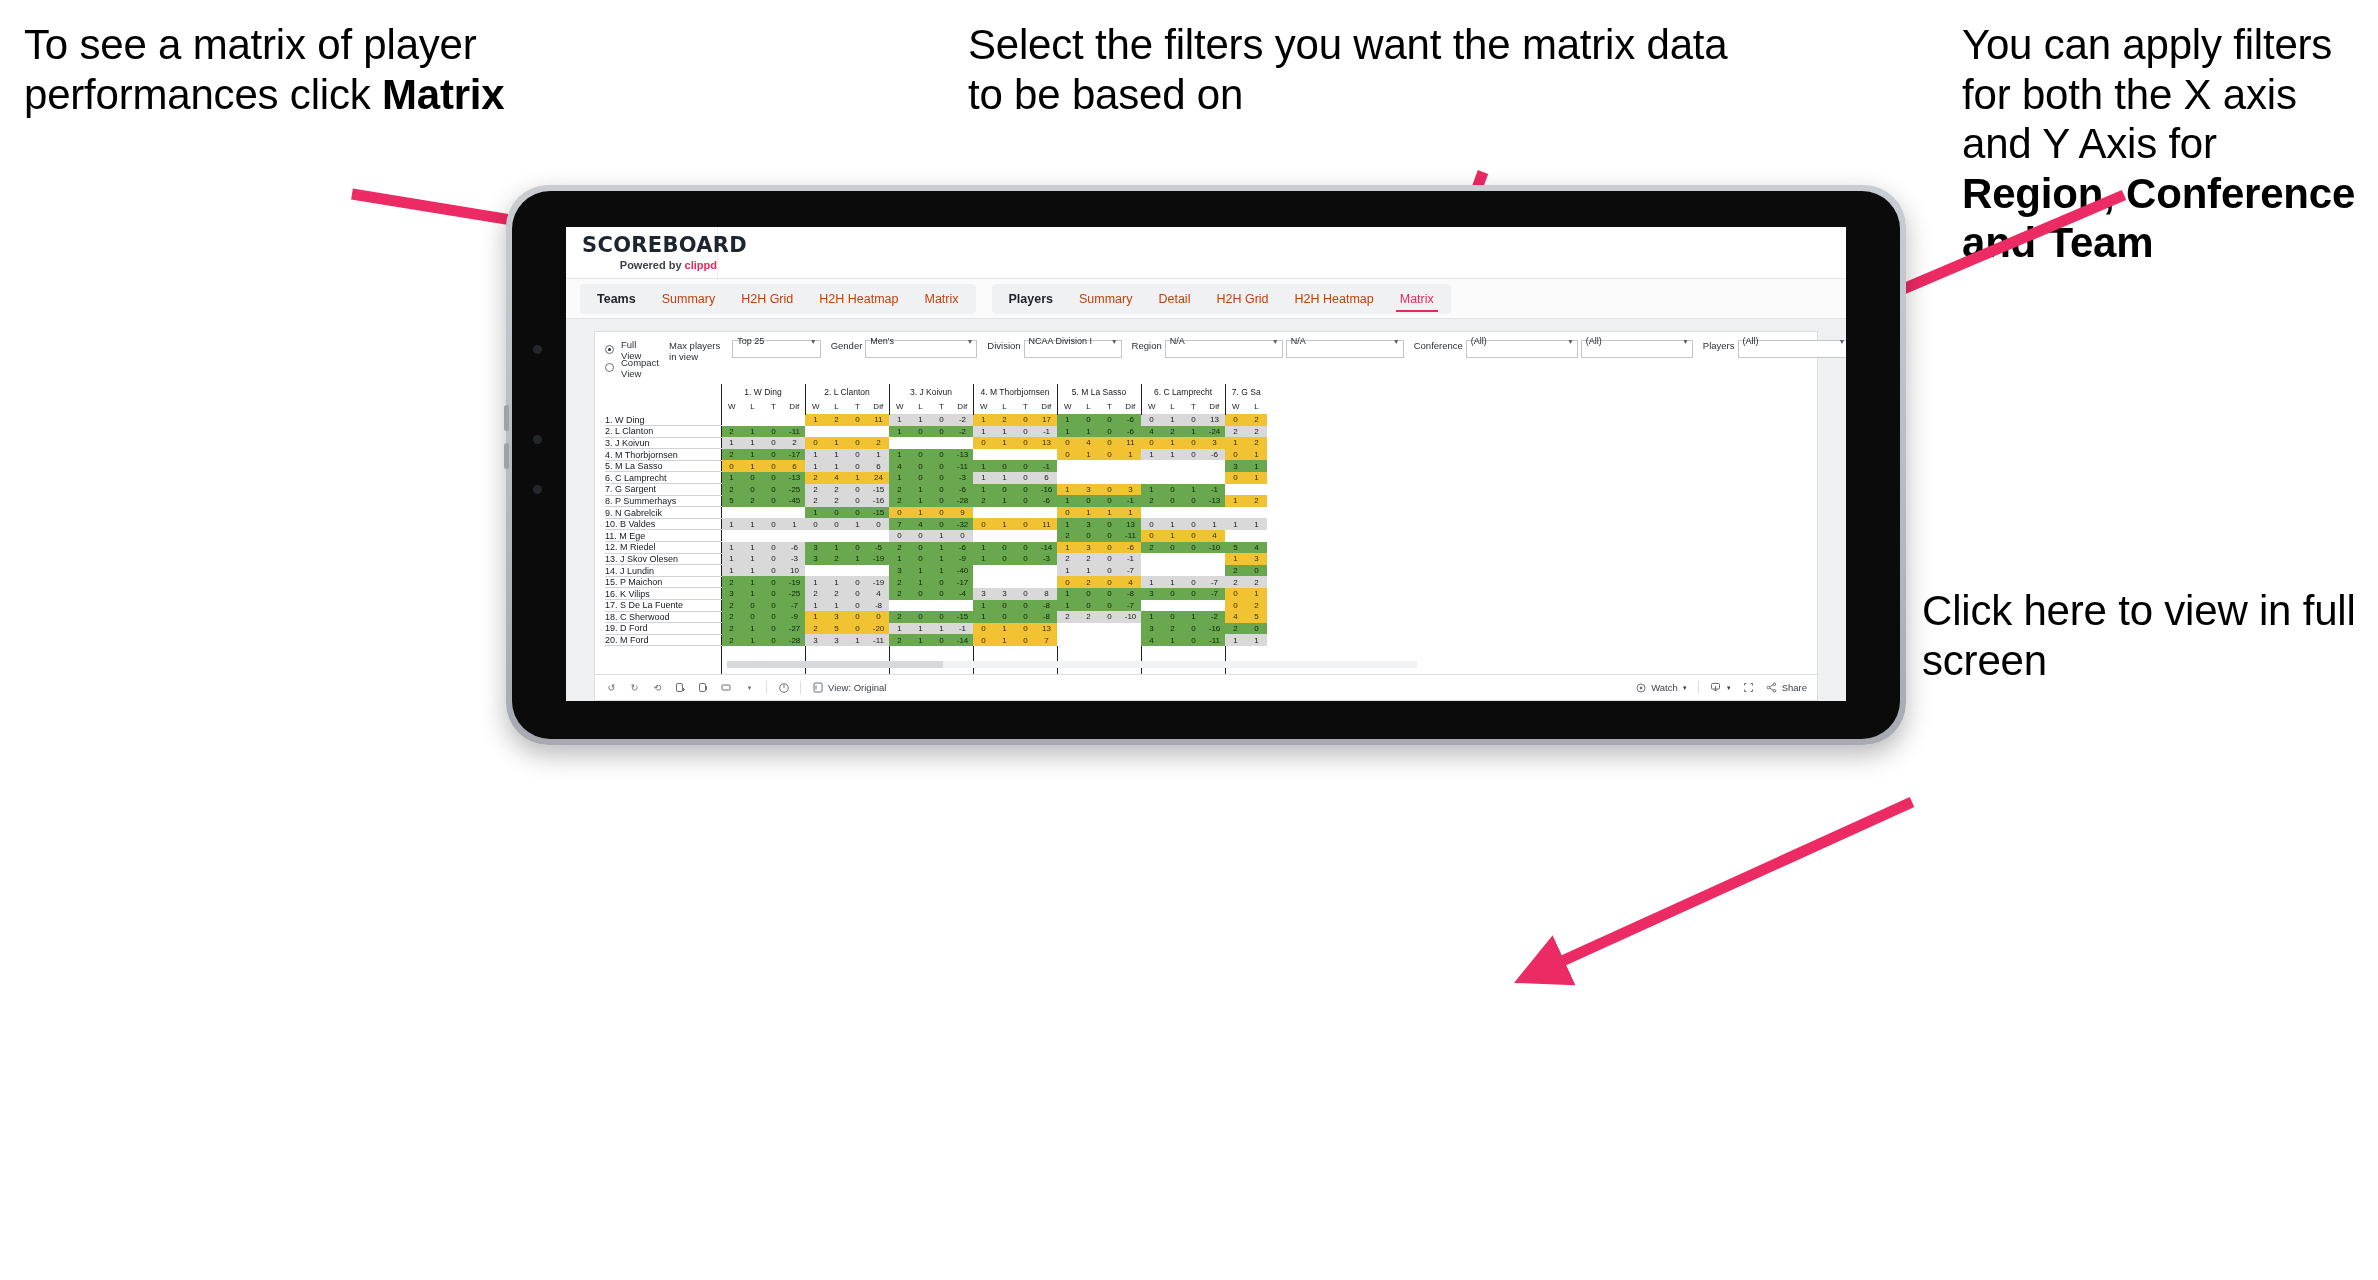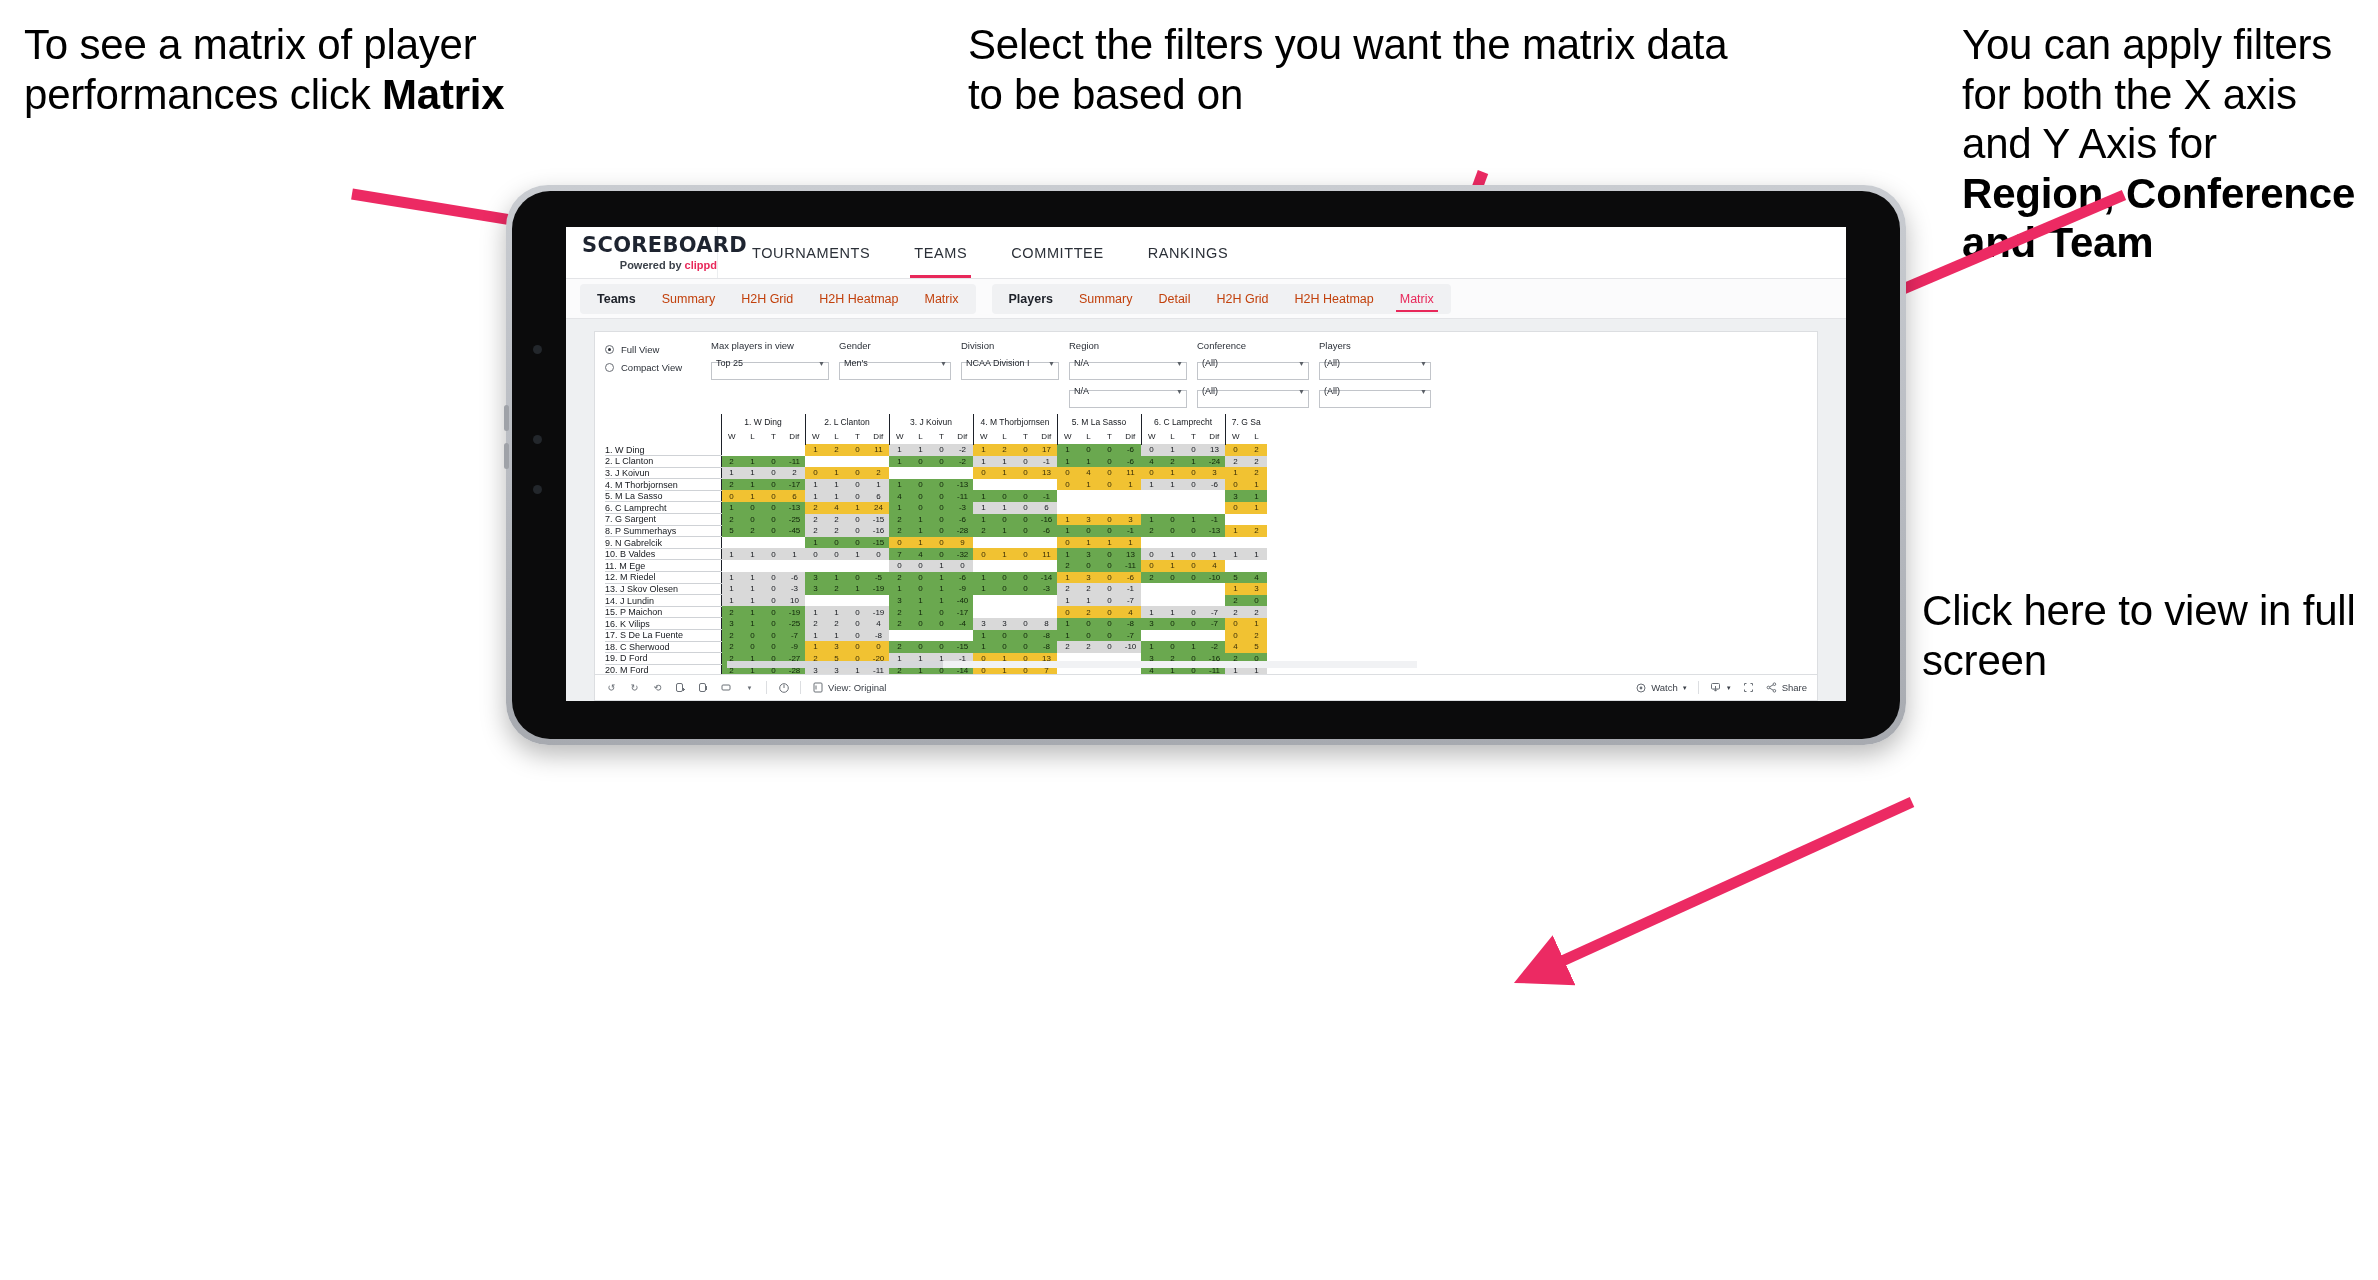--- a/index.html
+++ b/index.html
@@ -133,21 +133,21 @@
   .radio {
     width:9px; height:9px; border-radius:50%; border:1px solid #6b6f76; background:#fff;
     position:relative; flex:0 0 auto;
   }
   .radio.on::after {
     content:""; position:absolute; left:2px; top:2px; width:3px; height:3px;
     border-radius:50%; background:#2b3038;
   }
   .radio-label { font-size:9.5px; color:#2b3038; }
 
-  .fcol { display:flex; flex-direction:column; gap:10px; }
+  .fcol { display:flex; flex-direction:row; gap:3px; }
   .flabel { font-size:9.5px; color:#2b3038; margin-bottom:1px; }
   .fselect {
     height:14px; border:1px solid #c2c5ca; background:#fff;
     display:flex; align-items:center; justify-content:space-between;
     padding:0 3px 16px 4px; font-size:9px; color:#1d2129;
   }
   .fselect .caret { font-size:7px; color:#5a5f66; }
   .w-maxp  { width: 118px; }
   .w-gen   { width: 112px; }
   .w-div   { width: 98px; }
@@ -247,26 +247,20 @@
   <div class="side-btn" style="top:220px;"></div>
   <div class="side-btn" style="top:258px;"></div>
 
   <div class="tablet-screen">
     <div class="app">
 
       <div class="topbar">
         <div class="brand">
           <div class="brand-title">SCOREBOARD</div>
           <div class="brand-sub"><span style="color:#3b4149">Powered by </span><span>clippd</span></div>
-        </div>
-        <div class="topnav">
-          <div class="topnav-item">TOURNAMENTS</div>
-          <div class="topnav-item active">TEAMS</div>
-          <div class="topnav-item">COMMITTEE</div>
-          <div class="topnav-item">RANKINGS</div>
         </div>
       </div>
 
       <div class="subbar">
         <div class="tabgroup">
           <div class="tab head">Teams</div>
           <div class="tab">Summary</div>
           <div class="tab">H2H Grid</div>
           <div class="tab">H2H Heatmap</div>
           <div class="tab">Matrix</div>

